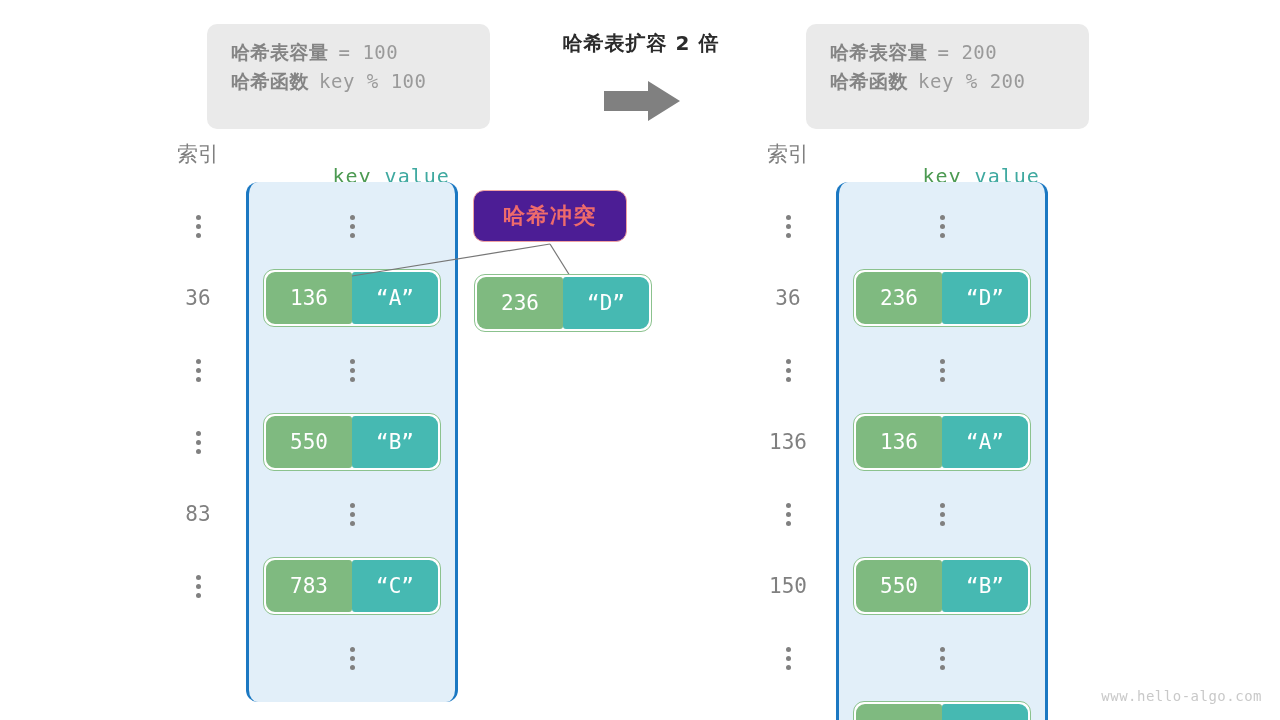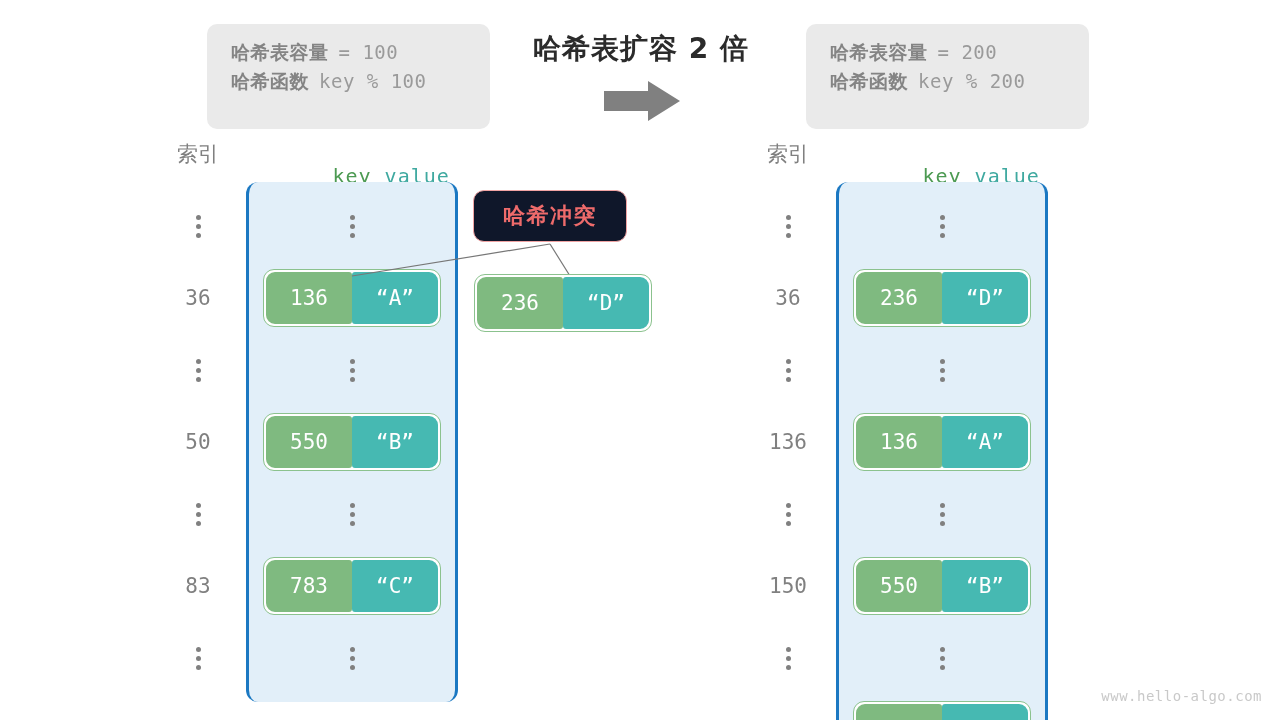--- a/index.html
+++ b/index.html
@@ -45,21 +45,21 @@
   #info-left  { left: 207px; top: 24px; width: 283px; }
   #info-right { left: 806px; top: 24px; width: 283px; }
 
   
   #transform-caption {
     position: absolute;
     left: 530px; top: 30px; width: 222px;
     text-align: center;
     font-family: "DejaVu Sans", "Liberation Sans", sans-serif;
     font-weight: bold;
-    font-size: 28px;
+    font-size: 20px;
     color: #2b2b2b;
     letter-spacing: 1px;
     white-space: pre;
   }
   #transform-arrow {
     position: absolute;
     left: 604px; top: 80px;
     width: 76px; height: 42px;
   }
 
@@ -178,21 +178,21 @@
     position: absolute;
     left: 474px; top: 274px;
     z-index: 4;
   }
 
   
   #collision-badge {
     position: absolute;
     left: 473px; top: 190px;
     width: 154px; height: 52px;
-    background: #0f172a;
+    background: #4c1d95;
     border: 1.5px solid #F0A3A3;
     border-radius: 11px;
     display: flex;
     align-items: center;
     justify-content: center;
     font-family: "DejaVu Sans", "Liberation Sans", sans-serif;
     font-weight: bold;
     font-size: 22px;
     color: #EE6B6B;
     letter-spacing: 1.5px;
@@ -266,21 +266,20 @@
           </span>
         </div>
         <div class="index-cell">36</div>
         <div class="index-cell">
           <span class="vdots">
             <i></i>
             <i></i>
             <i></i>
           </span>
         </div>
-        <div class="index-cell">50</div>
         <div class="index-cell">
           <span class="vdots">
             <i></i>
             <i></i>
             <i></i>
           </span>
         </div>
         <div class="index-cell">83</div>
         <div class="index-cell">
           <span class="vdots">

